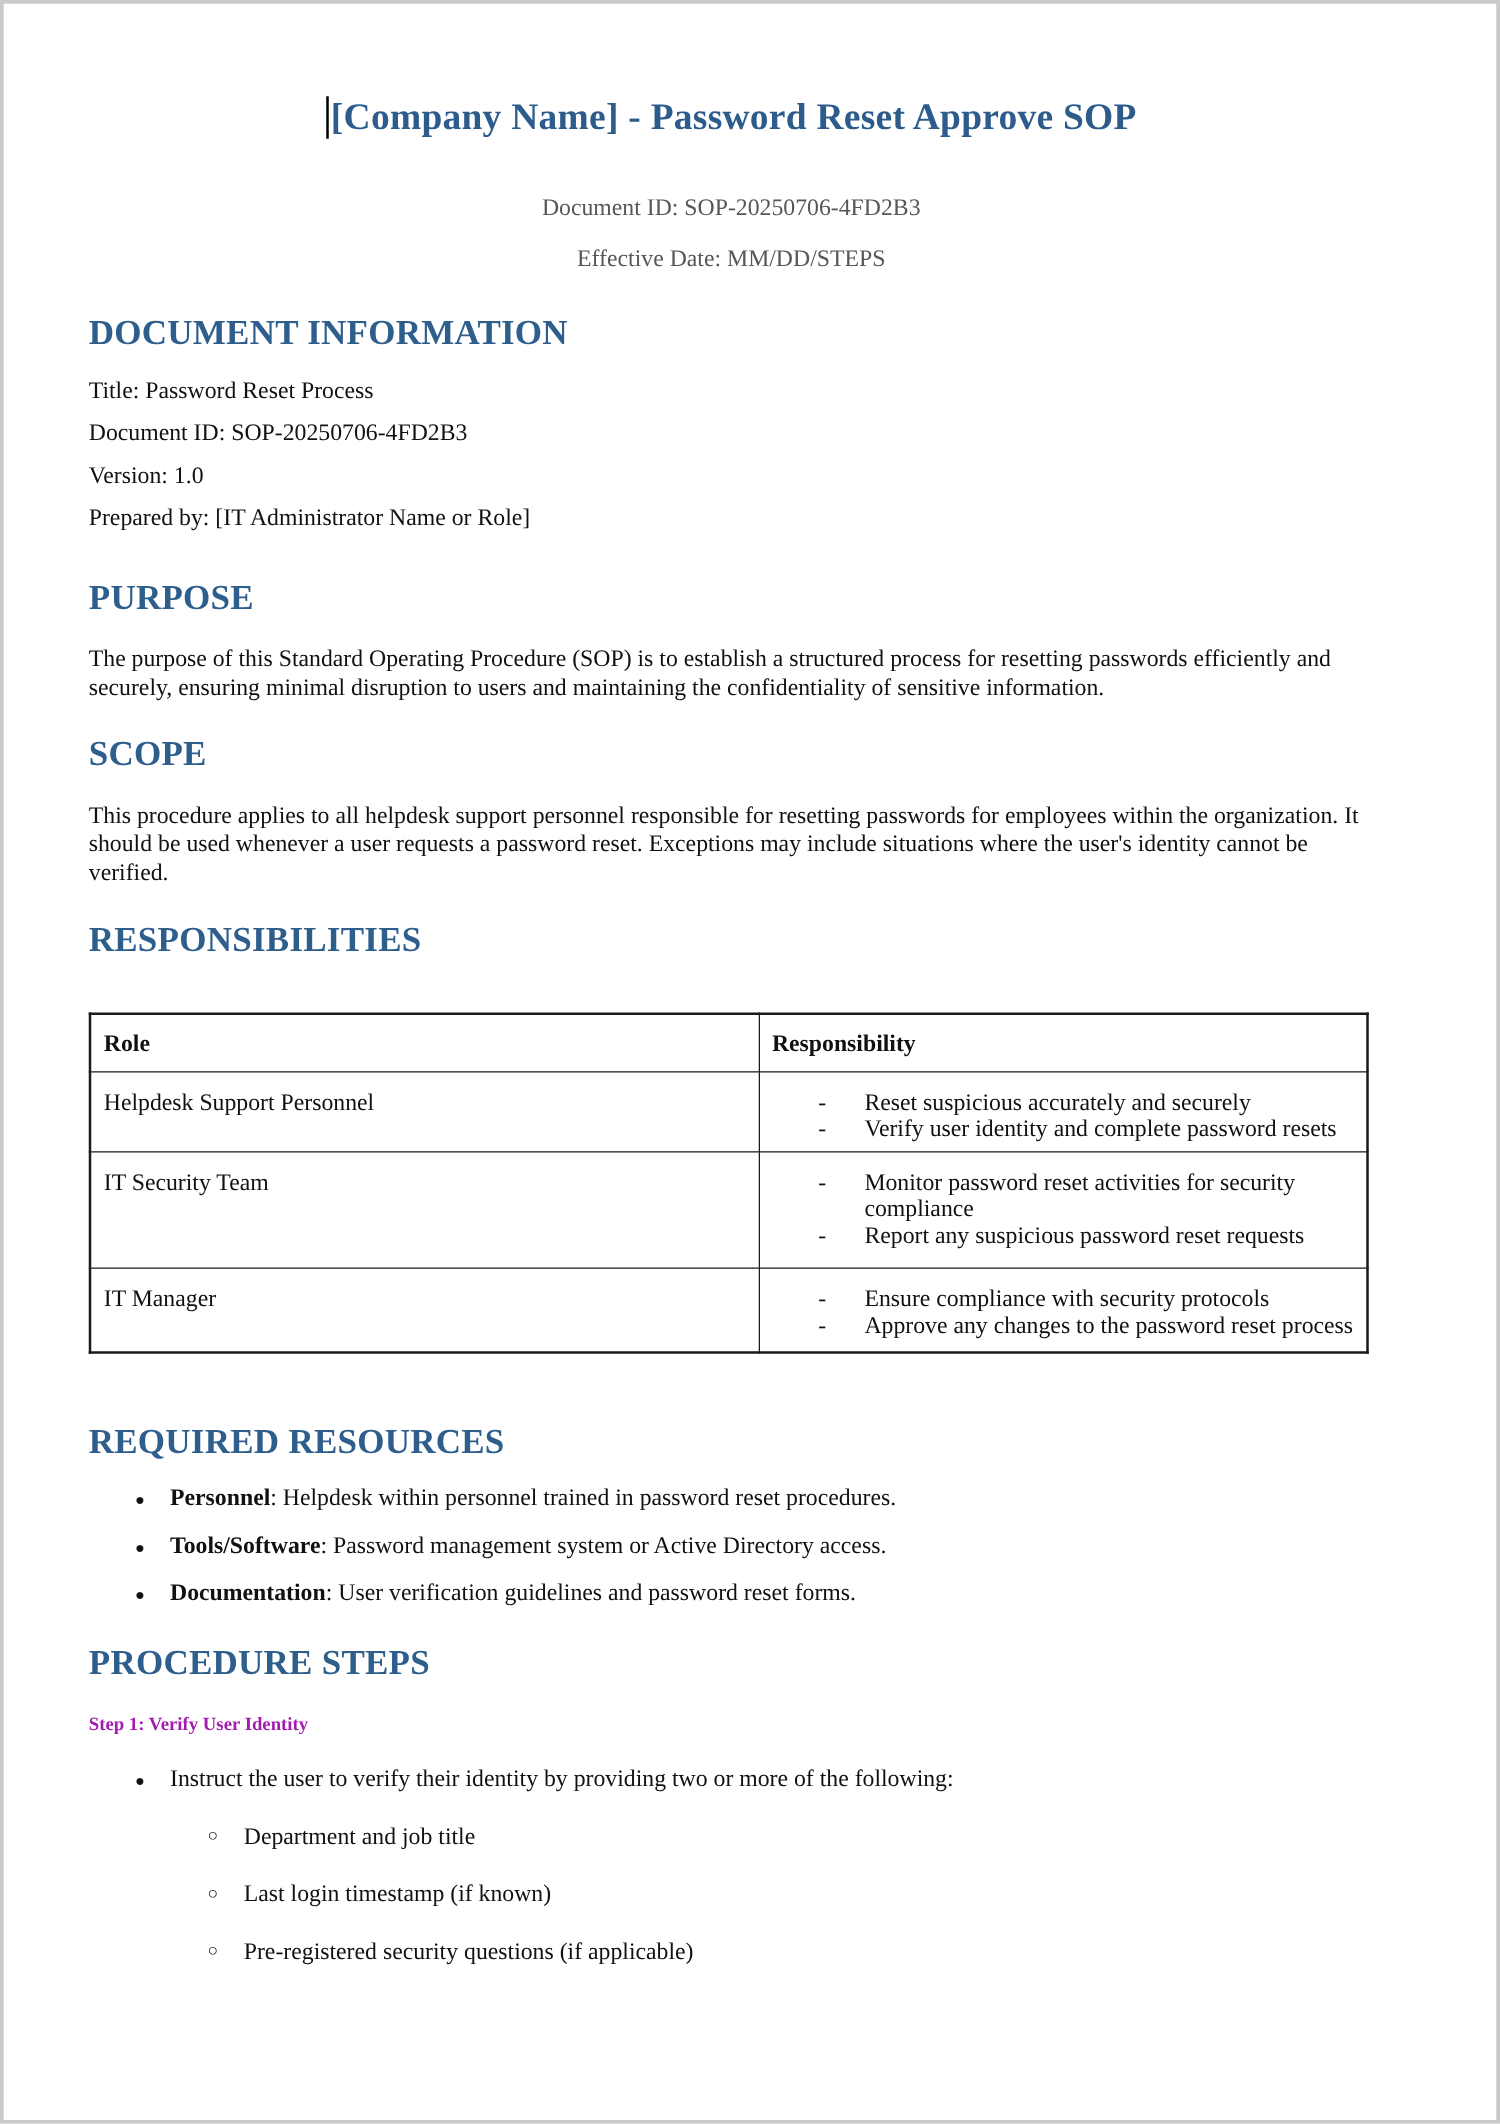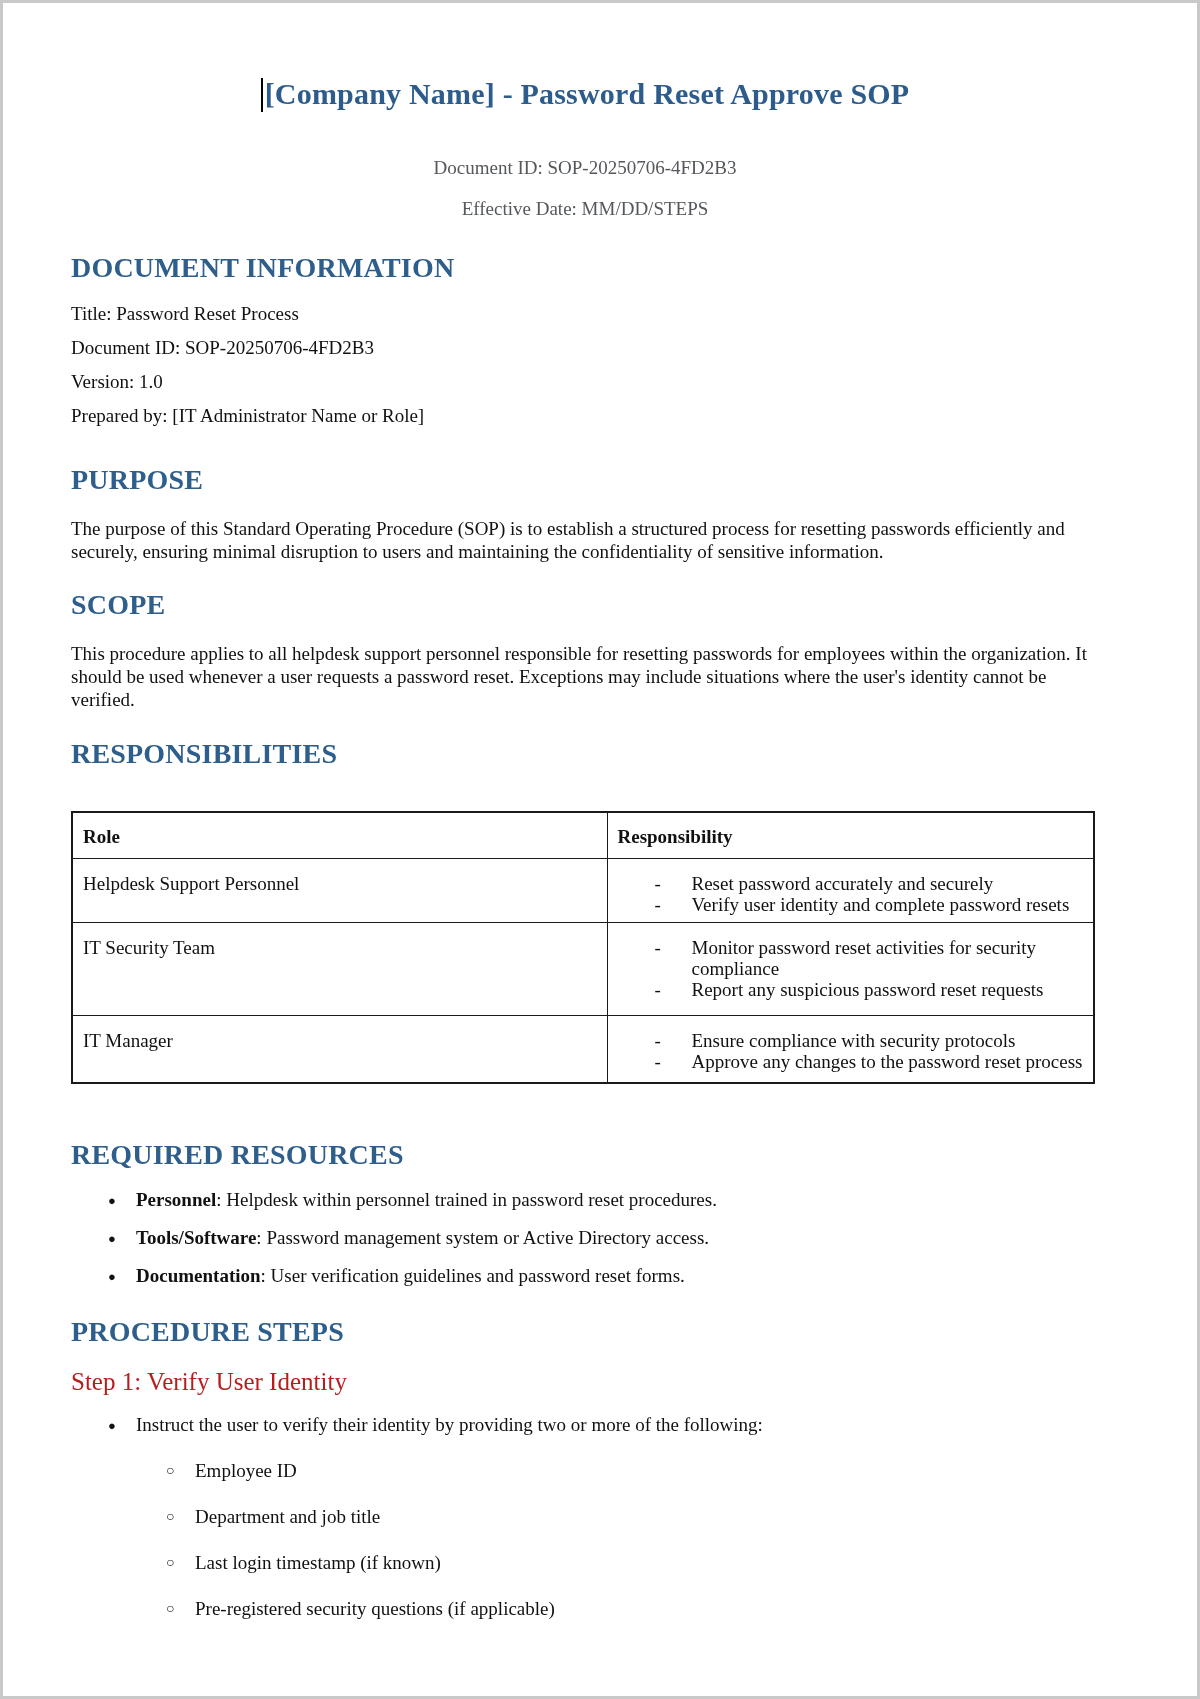--- a/index.html
+++ b/index.html
@@ -142,24 +142,24 @@
   }
   .bullet-list li::before {
     content: "●";
     position: absolute;
     left: 37px;
     top: 1px;
     font-size: 13px;
   }
   .step-title {
     margin: 27px 0 0 0;
-    font-size: 25px;
+    font-size: 15px;
     line-height: 21px;
-    font-weight: normal;
-    color: #b91c1c;
+    font-weight: bold;
+    color: #a21caf;
   }
   .single-bullet { margin-top: 28px; margin-bottom: 0; }
   .sub-list { margin: 26px 0 0 0; padding: 0; list-style: none; }
   .sub-list li {
     position: relative;
     margin: 0 0 26px 0;
     padding-left: 124px;
     font-size: 19px;
     line-height: 20px;
   }
@@ -208,21 +208,21 @@
         <tr>
           <th>Role</th>
           <th>Responsibility</th>
         </tr>
       </thead>
       <tbody>
         <tr class="row-1">
           <td class="role-cell">Helpdesk Support Personnel</td>
           <td class="resp-cell">
             <div class="dash-item">
-                <span class="item-text">Reset password accurately and securely</span>
+                <span class="item-text">Reset suspicious accurately and securely</span>
               </div>
             <div class="dash-item">
                 <span class="item-text">Verify user identity and complete password resets</span>
               </div>
           </td>
         </tr>
         <tr class="row-2">
           <td class="role-cell">IT Security Team</td>
           <td class="resp-cell">
             <div class="dash-item">
@@ -255,20 +255,19 @@
     </ul>
 
     <h2 class="section-heading h-steps">PROCEDURE STEPS</h2>
     <p class="step-title">Step 1: Verify User Identity</p>
 
     <ul class="bullet-list">
       <li class="single-bullet">Instruct the user to verify their identity by providing two or more of the following:</li>
     </ul>
 
     <ul class="sub-list">
-      <li>Employee ID</li>
       <li>Department and job title</li>
       <li>Last login timestamp (if known)</li>
       <li>Pre-registered security questions (if applicable)</li>
     </ul>
 
   </div>
 </div>
 
 </body></html>

